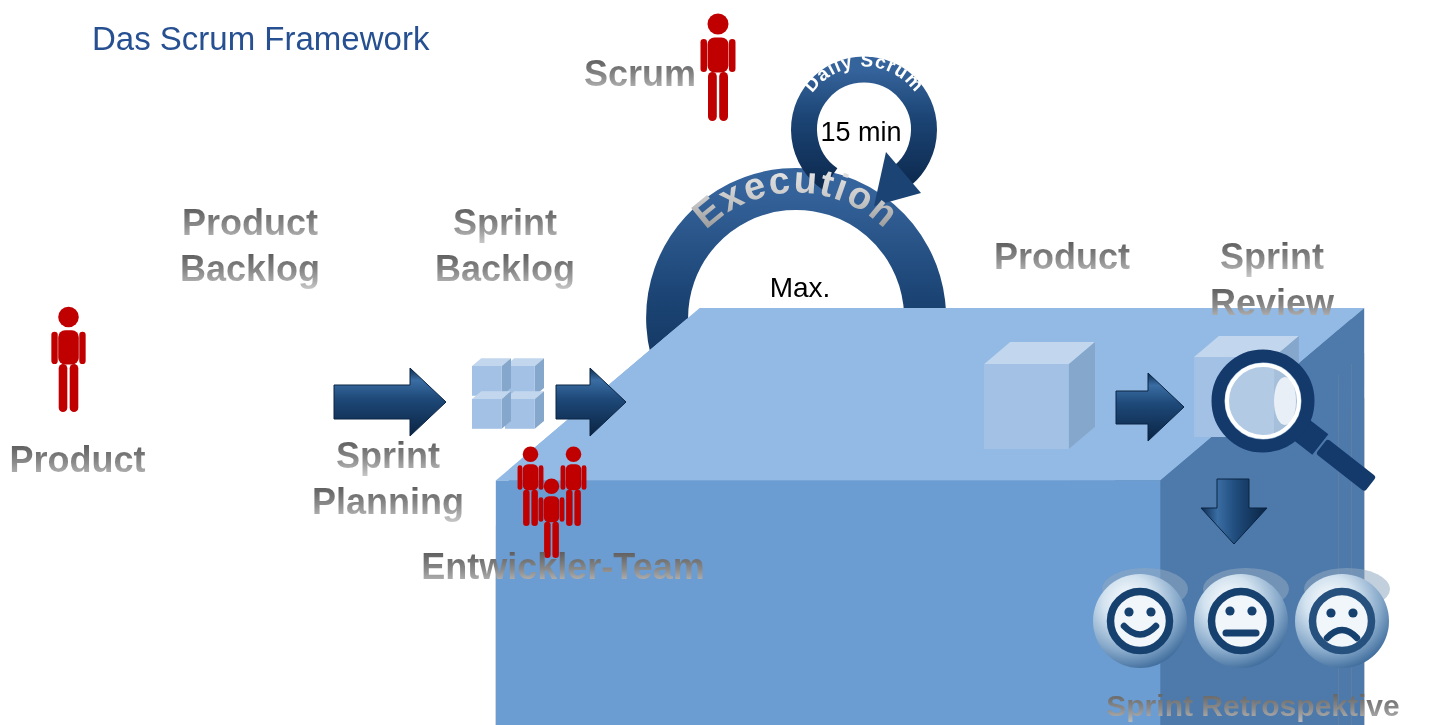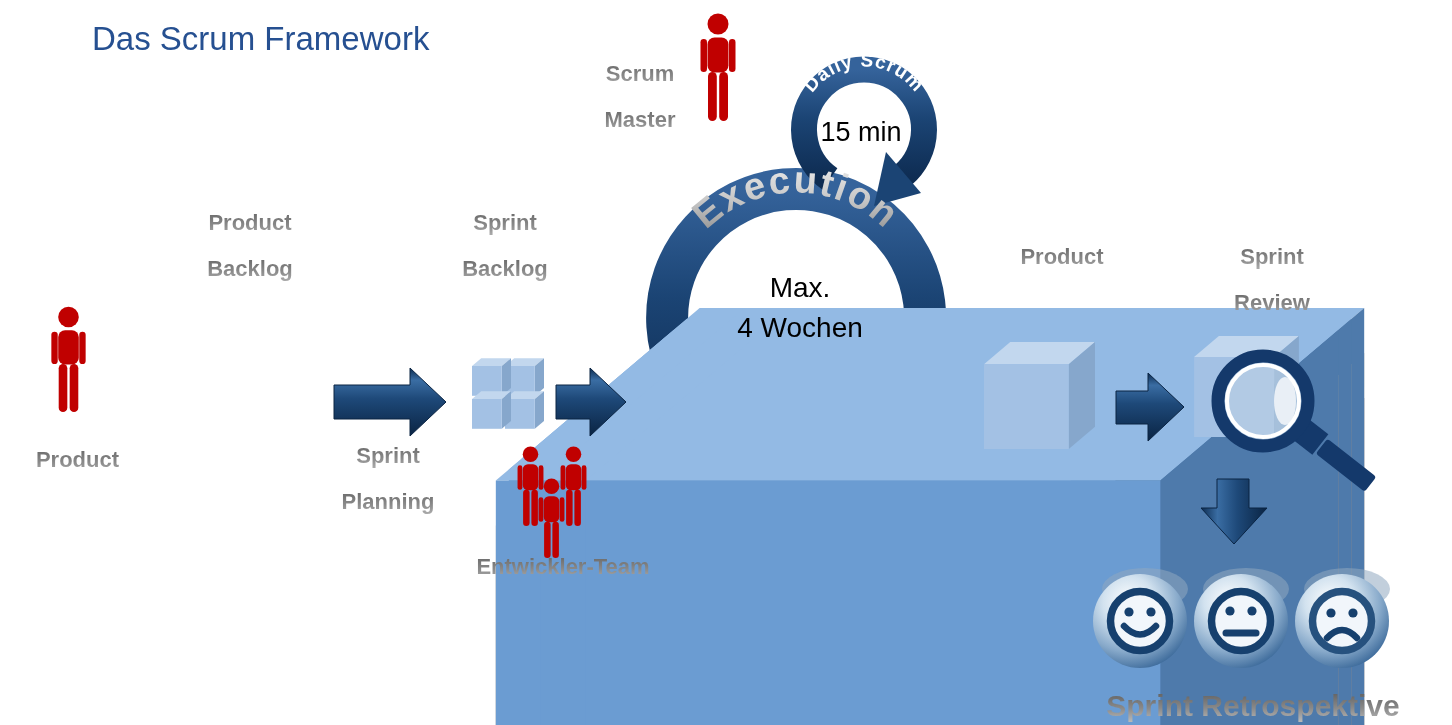--- a/index.html
+++ b/index.html
@@ -2,21 +2,21 @@
 <html><head>
 <meta charset="utf-8">
 <style>
   html,body{margin:0;padding:0;background:#ffffff;}
   .stage{position:relative;width:1452px;height:725px;background:#ffffff;overflow:hidden;
          font-family:"Liberation Sans",sans-serif;}
   .stage > svg{position:absolute;left:0;top:0;z-index:1;}
   .title{position:absolute;left:92px;top:20px;font-size:33px;font-weight:400;color:#265091;
          white-space:nowrap;z-index:2;}
   .label{position:absolute;text-align:center;z-index:2;}
-  .gline{display:block;font-weight:700;font-size:22px;line-height:46px;
+  .gline{display:block;font-weight:700;font-size:36px;line-height:46px;
          background-image:linear-gradient(180deg,#565656 10%,#8a8a8a 55%,#c9c9c9 95%);
          -webkit-background-clip:text;background-clip:text;color:transparent;}
   .big .gline{font-size:30px;}
   .black{position:absolute;color:#000;text-align:center;z-index:2;font-weight:400;}
   .bline{display:block;font-size:28px;line-height:40px;}
 </style>
 </head>
 <body>
 
 <div class="stage">
@@ -213,21 +213,20 @@
   <span class="gline">Backlog</span>
 </div>
 
 <div class="label" style="left:405px;top:200px;width:200px">
   <span class="gline">Sprint</span>
   <span class="gline">Backlog</span>
 </div>
 
 <div class="label" style="left:575px;top:51px;width:130px">
   <span class="gline">Scrum</span>
-  <span class="gline">Master</span>
 </div>
 
 <div class="label" style="left:5px;top:437px;width:145px">
   <span class="gline">Product</span>
 </div>
 
 <div class="label" style="left:288px;top:433px;width:200px">
   <span class="gline">Sprint</span>
   <span class="gline">Planning</span>
 </div>
@@ -244,20 +243,19 @@
   <span class="gline">Sprint</span>
   <span class="gline">Review</span>
 </div>
 
 <div class="label big" style="left:1058px;top:683px;width:390px">
   <span class="gline">Sprint Retrospektive</span>
 </div>
 
 <div class="black" style="left:710px;top:268px;width:180px">
   <span class="bline">Max.</span>
-  <span class="bline">4 Wochen</span>
 </div>
 
 <div class="black" style="left:791px;top:113px;width:140px">
   <span class="bline" style="font-size:27px;line-height:38px">15 min</span>
 </div>
 
 </div>
 
 </body></html>

